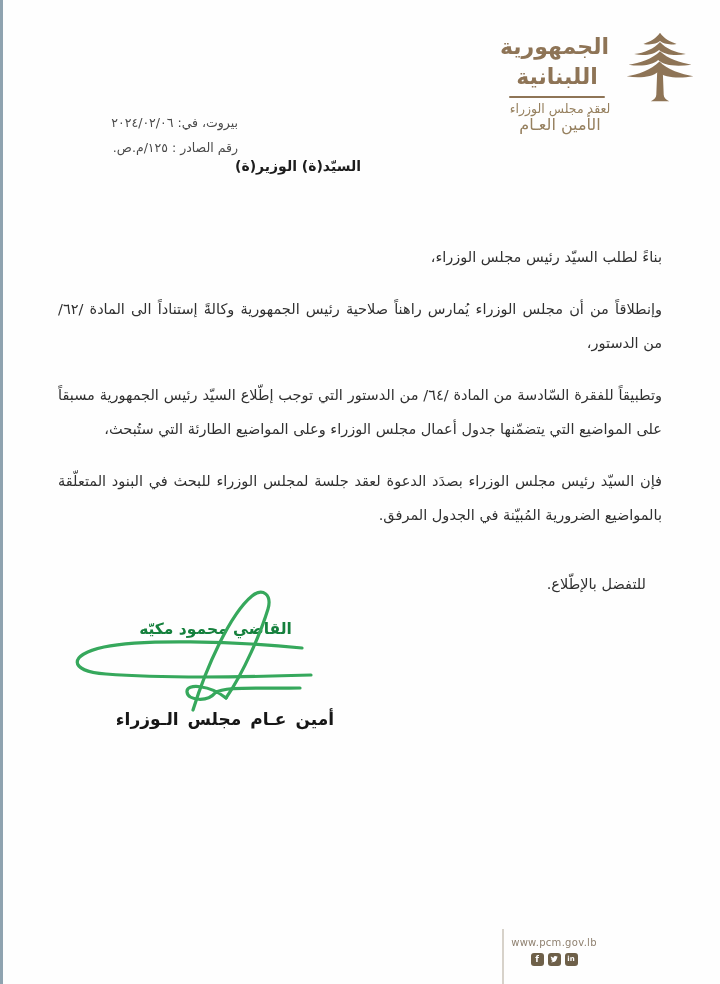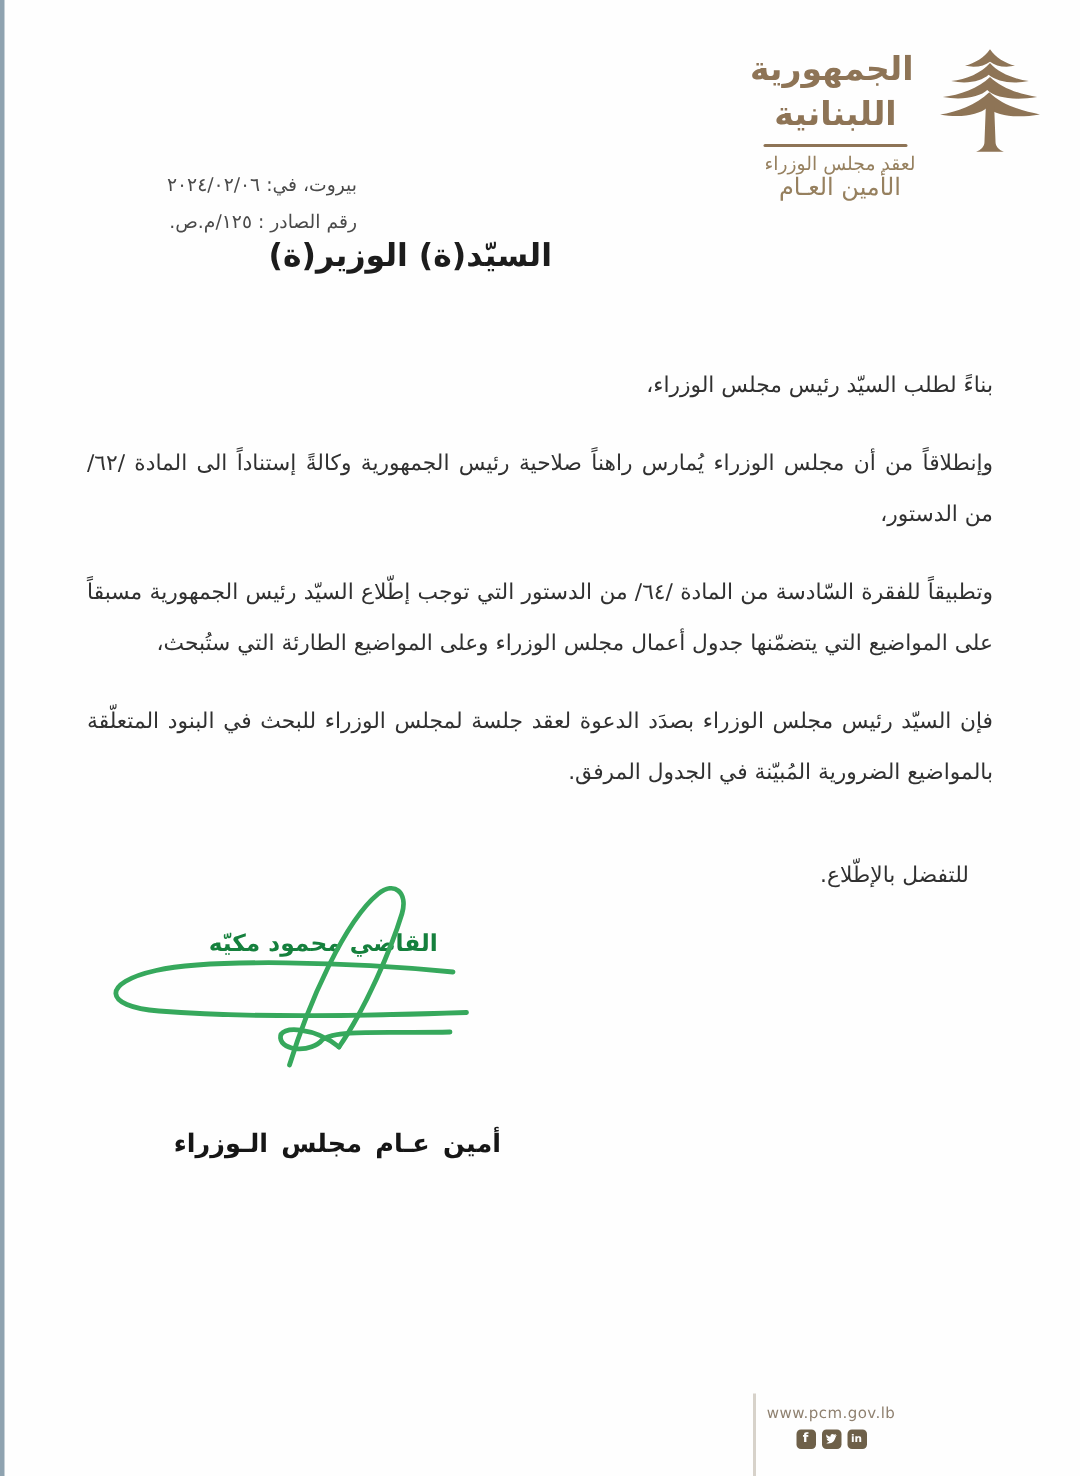--- a/index.html
+++ b/index.html
@@ -40,21 +40,21 @@
   }
   .logo-office {
     width:110px; text-align:center; direction:rtl;
     font-size:16px; line-height:16px; color:#96805f;
     letter-spacing:2px;
   }
   
   .recipient {
     position:absolute; top:158px; left:228px; width:140px;
     direction:rtl; text-align:center;
-    font-weight:bold; font-size:21px; color:#1c1c1c; white-space:nowrap;
+    font-weight:bold; font-size:14px; color:#1c1c1c; white-space:nowrap;
   }
   
   .body-text {
     position:absolute; top:240px; right:58px; left:58px;
     direction:rtl; text-align:justify;
     font-size:14.5px; line-height:34px; color:#303030;
   }
   .body-text p { margin-bottom:18px; }
   .closing {
     position:absolute; top:576px; right:74px;
@@ -62,21 +62,21 @@
   }
   
   .sig-name {
     position:absolute; top:620px; left:133px; width:165px;
     direction:rtl; text-align:center; font-weight:bold;
     font-size:15.5px; color:#15803d; white-space:nowrap;
   }
   .sig-title {
     position:absolute; top:709px; left:138px; width:196px;
     direction:rtl; text-align:center; font-weight:bold;
-    font-size:17px; color:#161616; white-space:nowrap; word-spacing:3px;margin-top:44px;
+    font-size:17px; color:#161616; white-space:nowrap; word-spacing:3px;
   }
   .sig-ink { position:absolute; left:58px; top:590px; z-index:3; }
   
   .footer-divider {
     position:absolute; left:502px; top:929px; width:2px; height:55px;
     background:#d7d2ca;
   }
   .footer-block {
     position:absolute; left:506px; top:937px; width:96px; text-align:center;
   }

